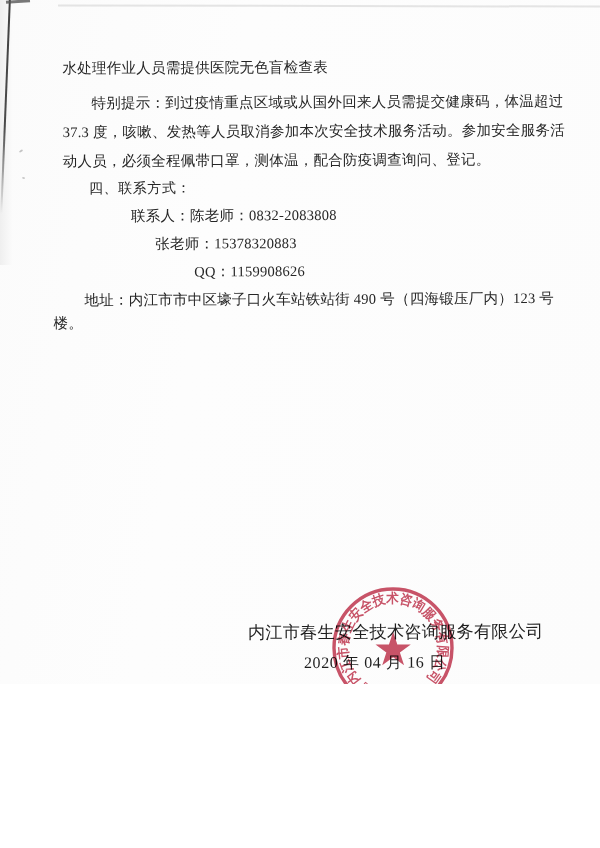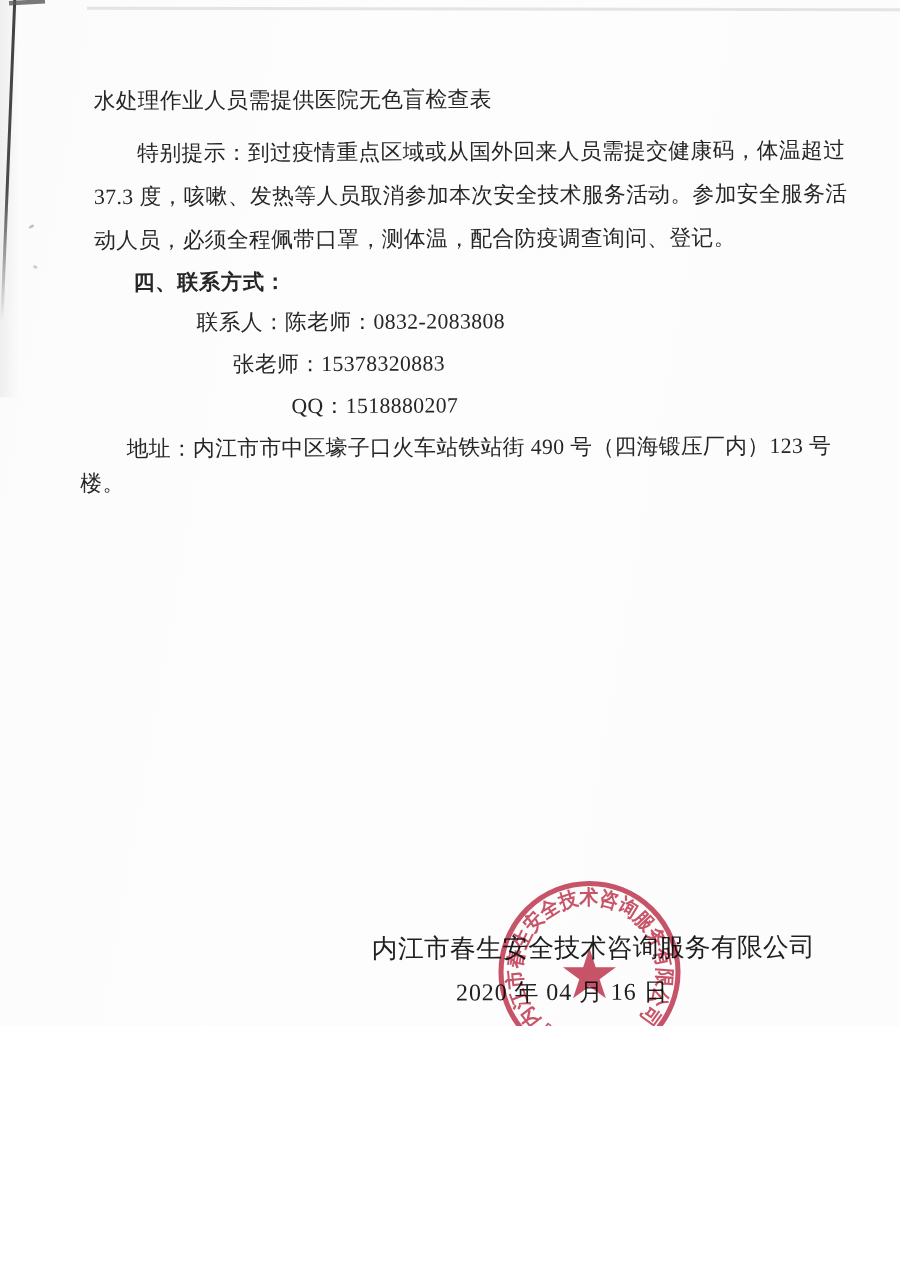--- a/index.html
+++ b/index.html
@@ -29,21 +29,21 @@
     letter-spacing: 0.25px;
     line-height: 20px;
   }
   .doc-title        { left: 63px;  top: 57px;  }
   .notice-l1        { left: 92px;  top: 92px;  }
   .notice-l2        { left: 63px;  top: 121px; }
   .notice-l3        { left: 63px;  top: 150px; }
   .contact-heading  {
     left: 89px; top: 177px;
     font-family: "Liberation Sans", "DejaVu Sans", sans-serif;
-    font-weight: 700;
+    font-weight: 400;
     font-size: 14px;
     letter-spacing: 0.6px;
   }
   .contact-l1       { left: 92px;  top: 205px; margin-left: 39px; }
   .contact-l2       { left: 155px; top: 233px; text-align: center; }
   .contact-l3       { left: 194px; top: 261px; }
   .address-l1       { left: 84px;  top: 289px; }
   .address-l2       { left: 53px;  top: 312px; }
   .company-line {
     left: 246px; top: 623px;
@@ -133,21 +133,21 @@
     <div class="line doc-title">水处理作业人员需提供医院无色盲检查表</div>
 
     <div class="line notice-l1">特别提示：到过疫情重点区域或从国外回来人员需提交健康码，体温超过</div>
     <div class="line notice-l2">37.3 度，咳嗽、发热等人员取消参加本次安全技术服务活动。参加安全服务活</div>
     <div class="line notice-l3">动人员，必须全程佩带口罩，测体温，配合防疫调查询问、登记。</div>
 
     <div class="line contact-heading">四、联系方式：</div>
 
     <div class="line contact-l1">联系人：陈老师：0832-2083808</div>
     <div class="line contact-l2">张老师：15378320883</div>
-    <div class="line contact-l3">QQ：1518880207</div>
+    <div class="line contact-l3">QQ：1159908626</div>
 
     <div class="line address-l1">地址：内江市市中区壕子口火车站铁站街 490 号（四海锻压厂内）123 号</div>
     <div class="line address-l2">楼。</div>
 
     <div class="line company-line">内江市春生安全技术咨询服务有限公司</div>
     <div class="line date-line">2020 年 04 月 16 日</div>
   </div>
 
   <svg class="seal" viewBox="-67 -67 134 134" xmlns="http://www.w3.org/2000/svg">
     <defs>

